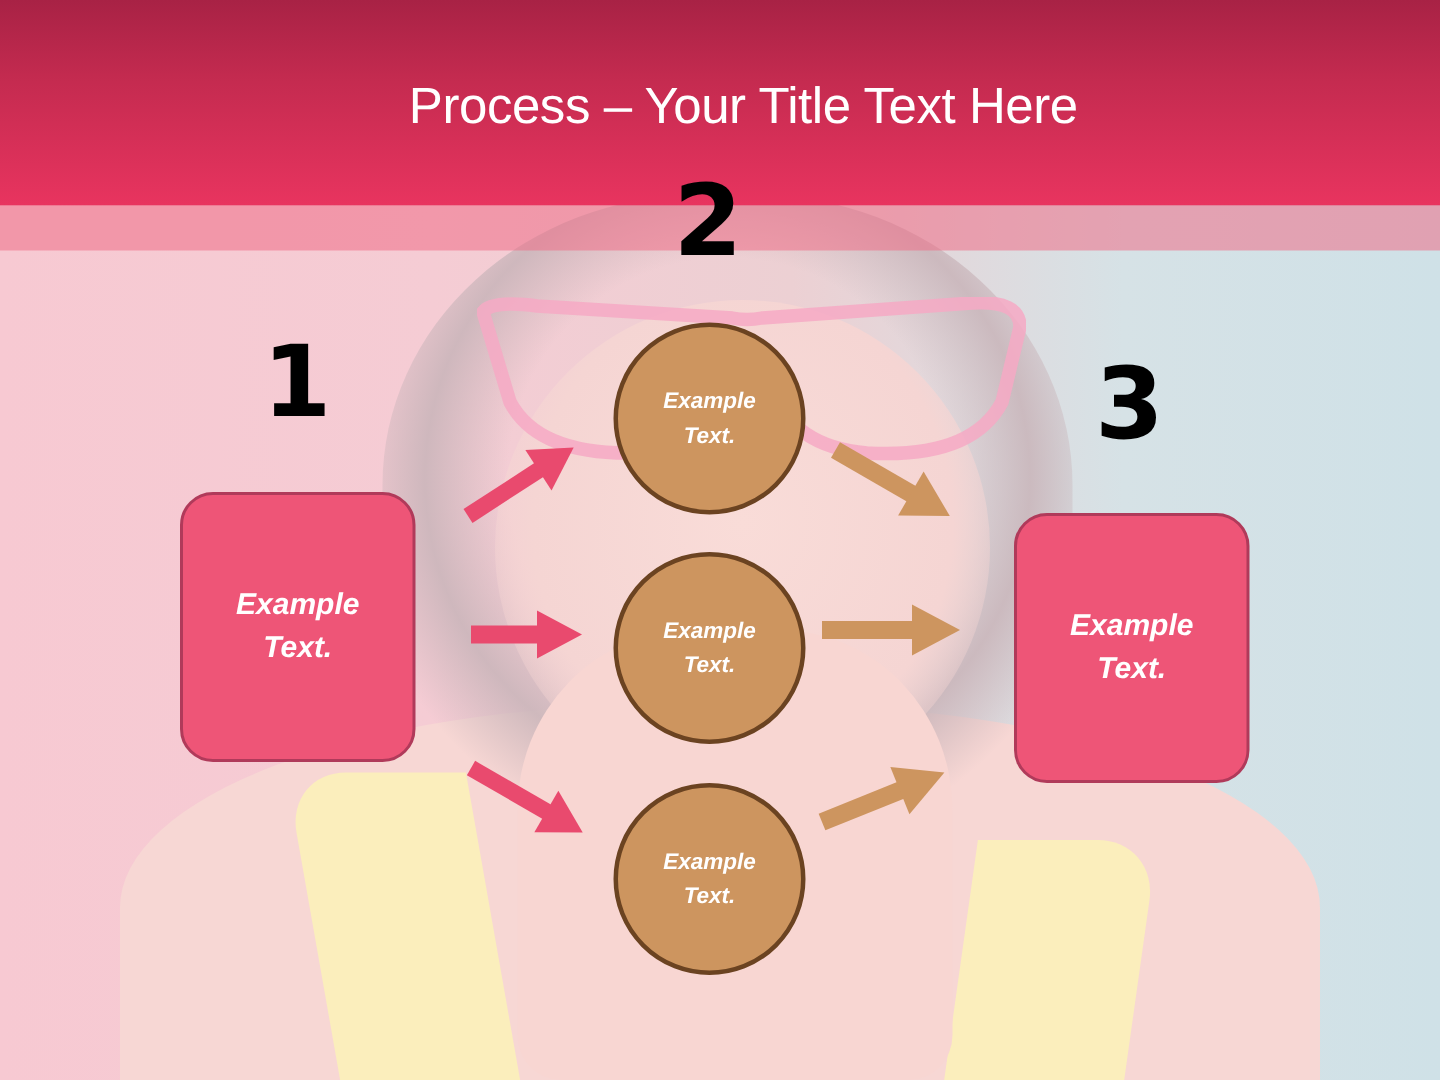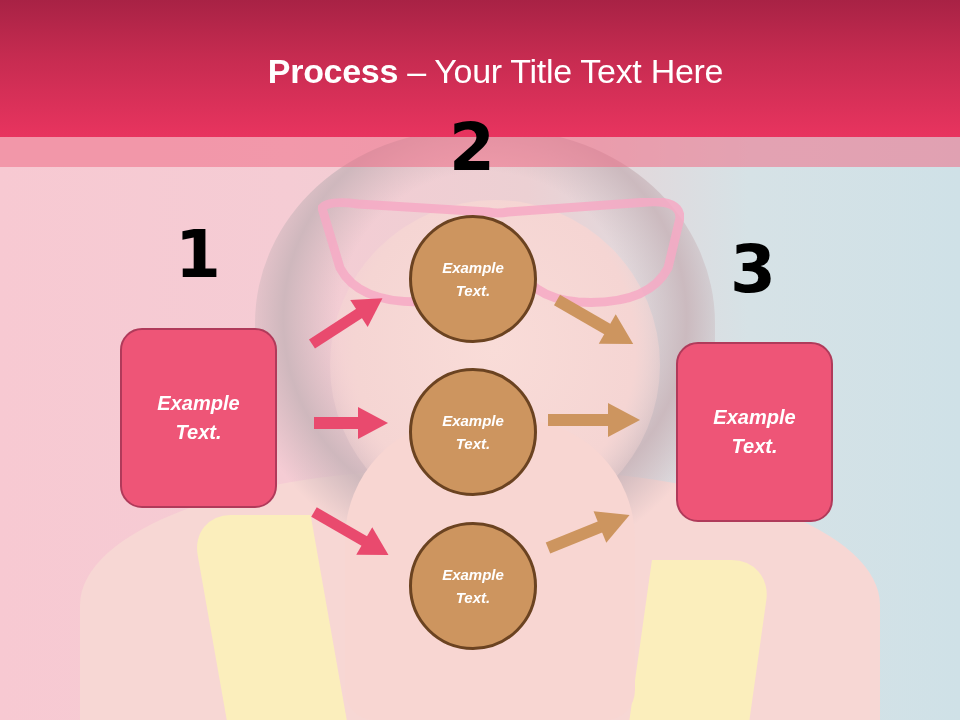--- a/index.html
+++ b/index.html
@@ -50,21 +50,21 @@
       position: absolute; left: 0; top: 0; width: 960px; height: 137px;
       background: linear-gradient(180deg, #a82245 0%, #c52b50 40%, #e8345f 100%);
       display: flex; align-items: center; justify-content: center;
     }
     .title-text {
       position: absolute; left: 0; width: 960px; top: 52px;
       text-align: center; color: #ffffff;
       font-family: "Liberation Sans", sans-serif; font-size: 34px;
       letter-spacing: -0.3px;
     }
-    .title-text .bold { font-weight: bold; margin-left: 31px; }
+    .title-text .bold { font-weight: normal; margin-left: 31px; }
     .title-strip {
       position: absolute; left: 0; top: 137px; width: 960px; height: 30px;
       background: rgba(238, 110, 135, 0.55);
     }
 
     
     .step-number {
       position: absolute; color: #000; font-weight: bold;
       font-family: "DejaVu Sans", sans-serif; font-size: 66px; line-height: 1;
       text-align: center; width: 80px;

